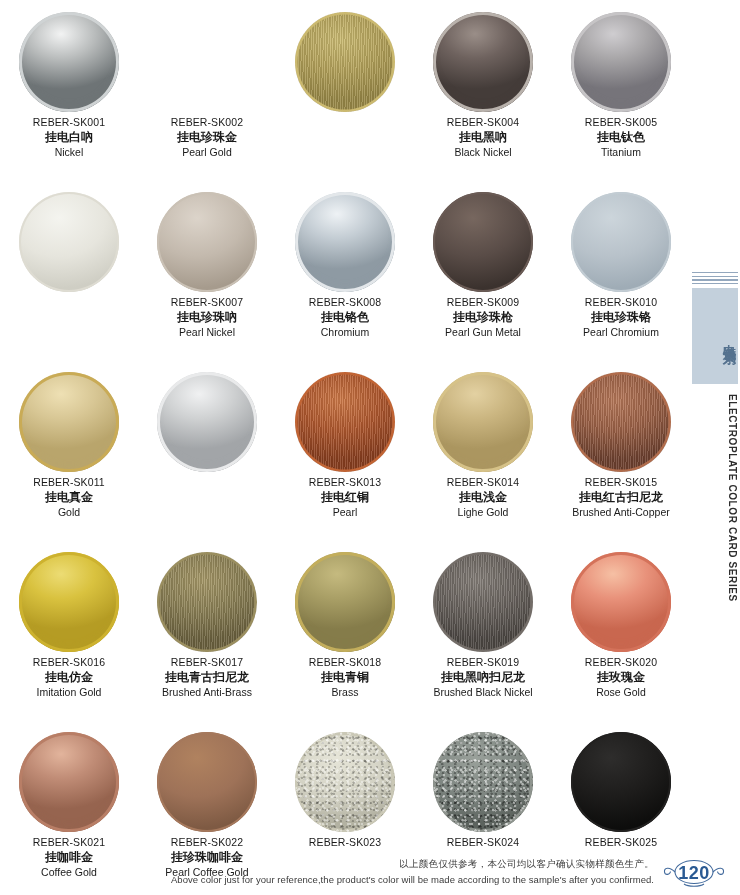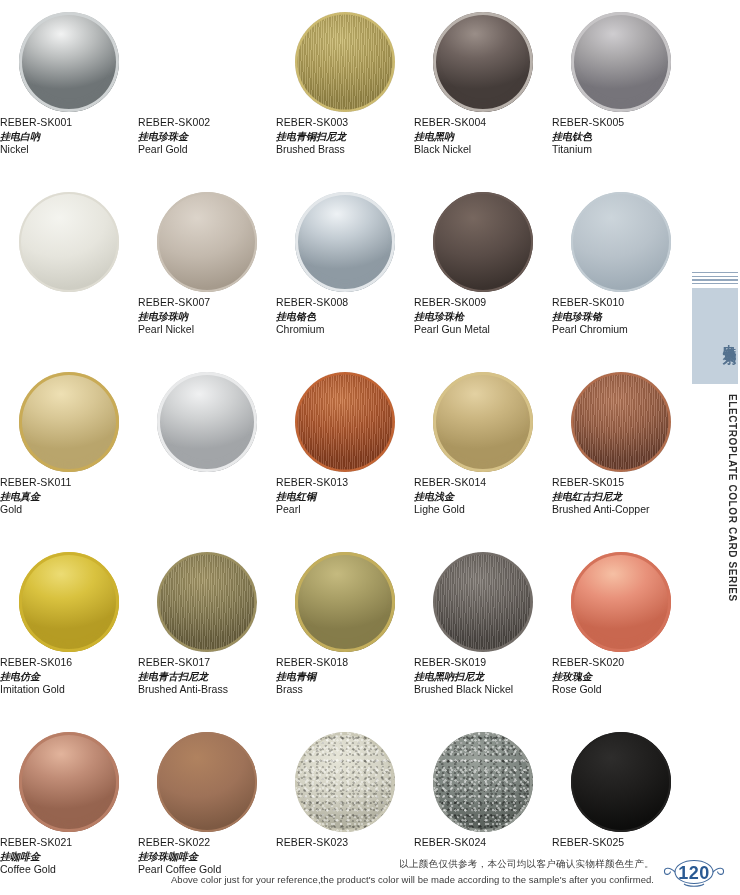--- a/index.html
+++ b/index.html
@@ -53,34 +53,34 @@
     overflow: hidden;
   }
   .swatch .grain {
     position: absolute;
     inset: 0;
     border-radius: 50%;
     pointer-events: none;
   }
   .labels {
     width: 138px;
+    text-align: center;
     color: #1a1a1a;
     line-height: 1.32;
   }
   .code {
     font-size: 10.5px;
     letter-spacing: 0.1px;
     white-space: nowrap;
   }
   .cn {
-    font-size: 10px;
+    font-size: 12px;
     font-weight: bold;
     white-space: nowrap;
     font-family: "DejaVu Sans", "Liberation Sans", sans-serif;
-    font-style: italic;
   }
   .en {
     font-size: 10.5px;
     white-space: nowrap;
   }
 
   
   #side-tab {
     position: absolute;
     right: 0;
@@ -207,25 +207,20 @@
           </div>
           <div class="labels">
             <div class="code">REBER-SK002</div>
             <div class="cn">挂电珍珠金</div>
             <div class="en">Pearl Gold</div>
           </div>
         </div>
         <div class="cell">
           <div class="swatch-wrap">
             <div class="swatch" style="box-shadow: rgb(203, 185, 111) 0px 0px 0px 2.5px inset; background: repeating-linear-gradient(92deg, rgba(255, 255, 255, 0.13) 0px, rgba(255, 255, 255, 0.13) 1px, rgba(0, 0, 0, 0.1) 1px, rgba(0, 0, 0, 0.1) 2.4px), radial-gradient(80% 60% at 45% 28%, rgb(205, 189, 116) 0%, rgb(182, 164, 92) 50%, rgb(154, 138, 72) 100%);"></div>
-          </div>
-          <div class="labels">
-            <div class="code">REBER-SK003</div>
-            <div class="cn">挂电青铜扫尼龙</div>
-            <div class="en">Brushed Brass</div>
           </div>
         </div>
         <div class="cell">
           <div class="swatch-wrap">
             <div class="swatch" style="box-shadow: rgb(185, 178, 172) 0px 0px 0px 3px inset, rgb(68, 60, 57) 0px -6px 10px -4px inset; background: radial-gradient(75% 55% at 42% 22%, rgb(154, 142, 136) 0%, rgb(110, 98, 94) 45%, rgb(68, 60, 57) 100%);"></div>
           </div>
           <div class="labels">
             <div class="code">REBER-SK004</div>
             <div class="cn">挂电黑吶</div>
             <div class="en">Black Nickel</div>

